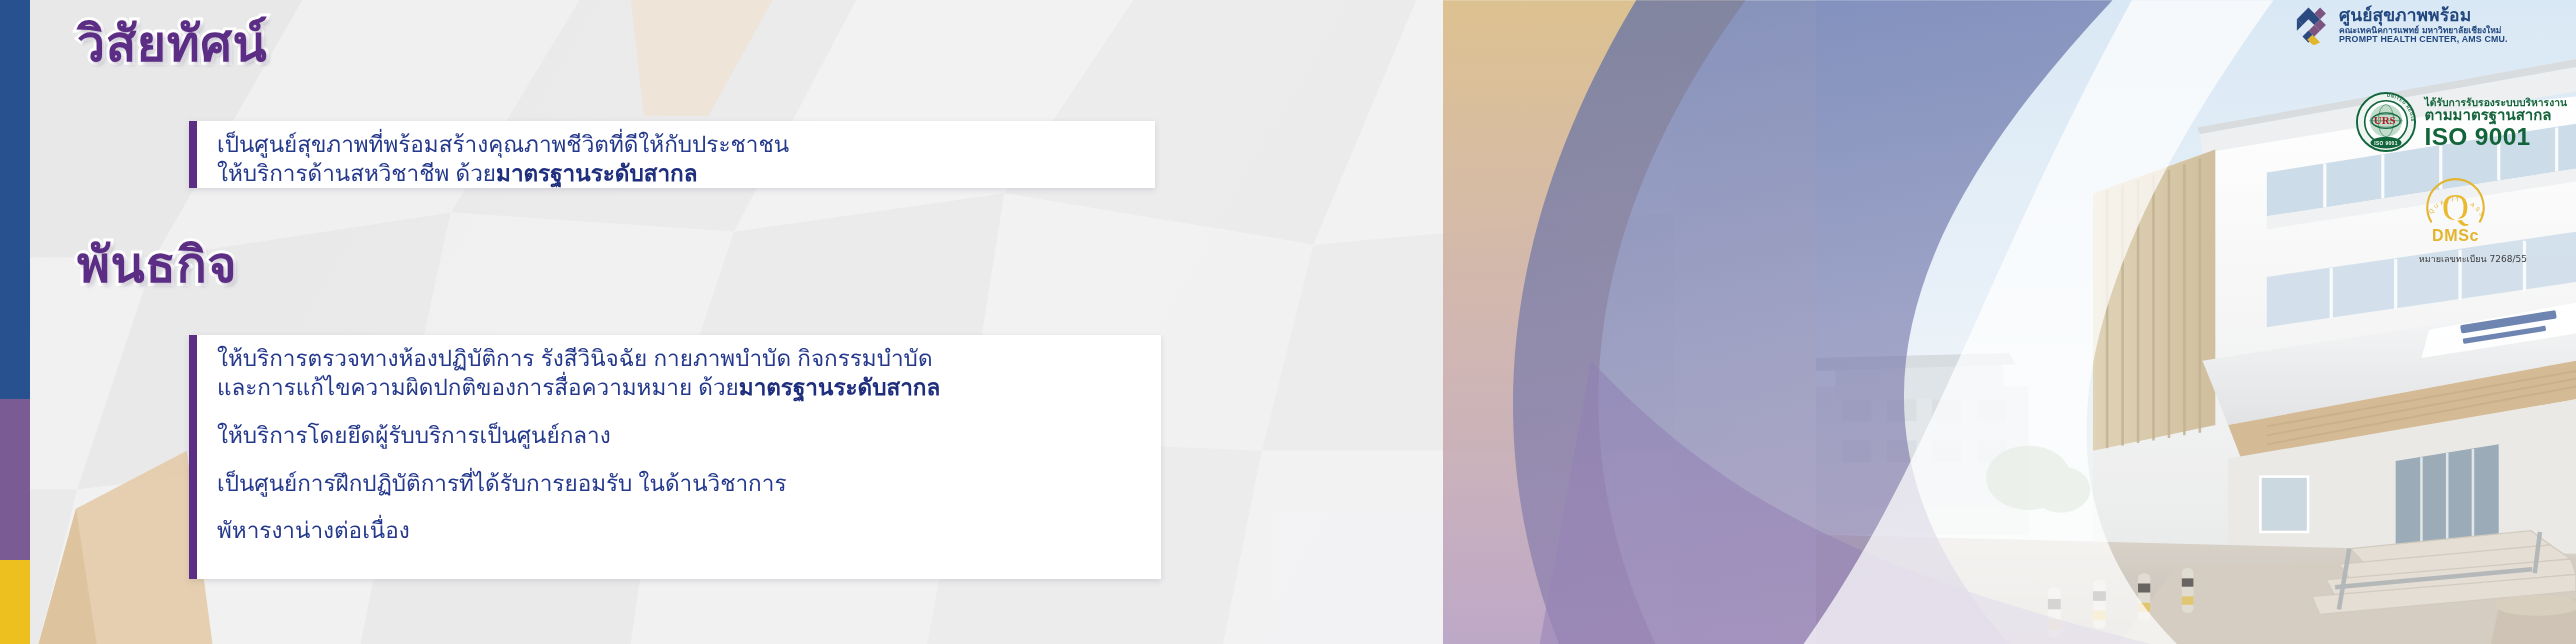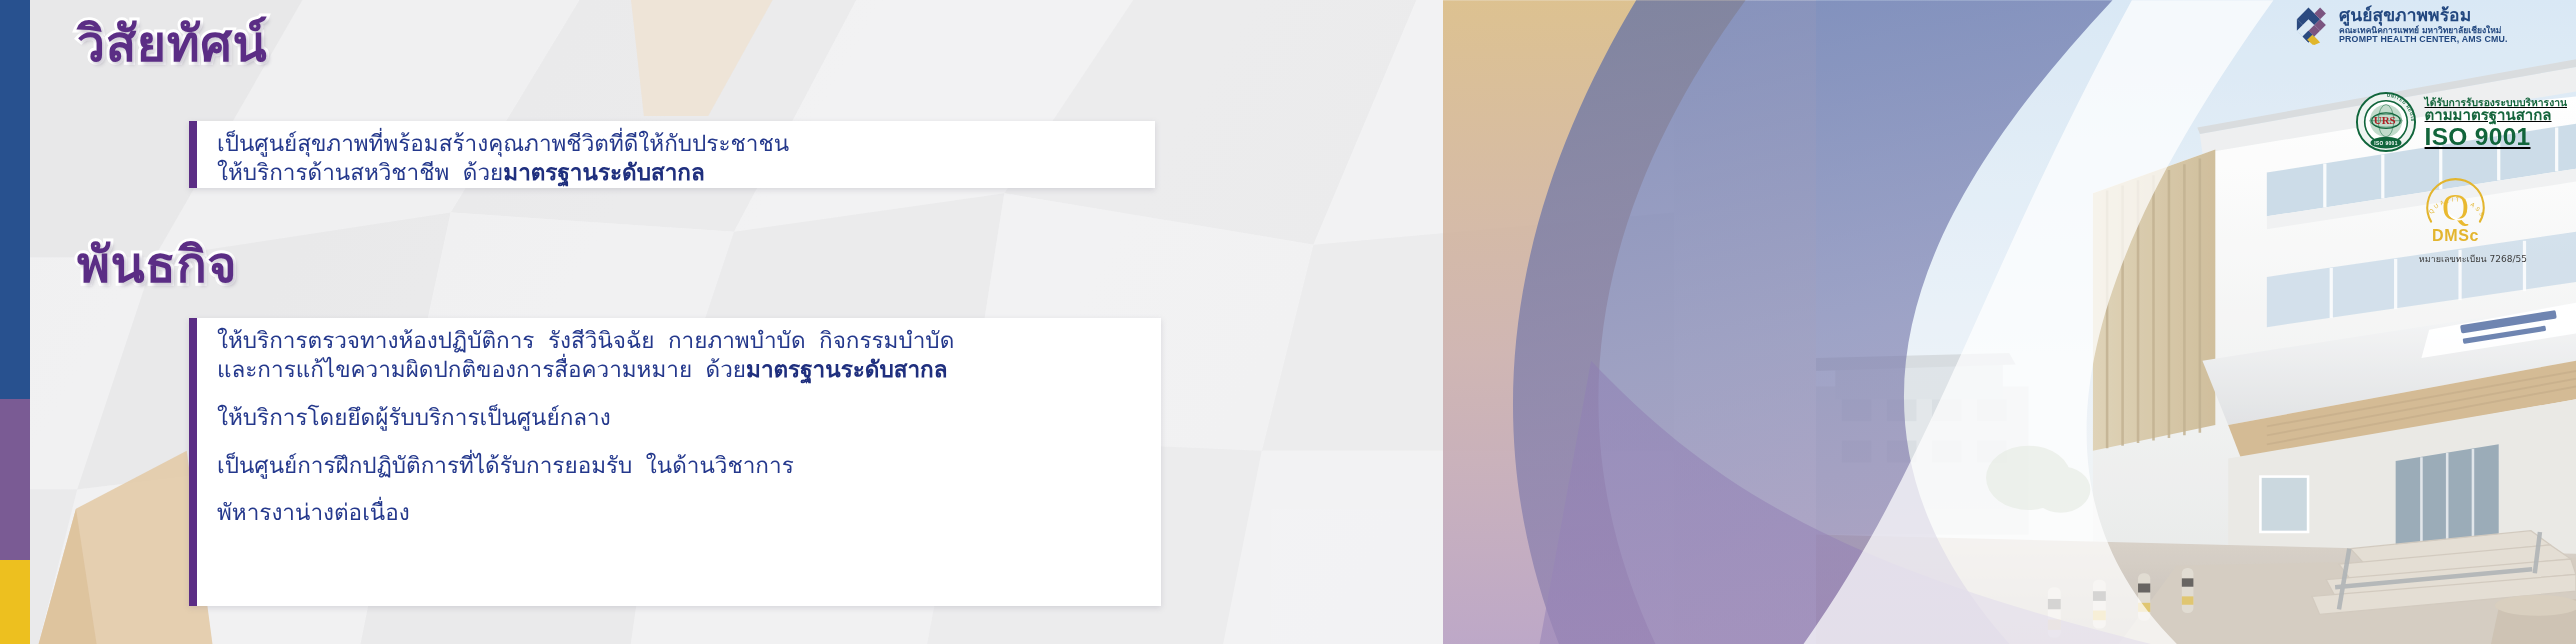--- a/index.html
+++ b/index.html
@@ -50,24 +50,24 @@
     background:#ffffff;
     box-shadow:0 1.9px 5.8px rgba(120,115,135,.22);
   }
   .card .accent{
     position:absolute;left:0;top:0;width:8.4px;height:100%;
     background:#5b2d85;
   }
   .card .body{padding:10.3px 22px 10.3px 28px;}
 
   #vision-card{left:189px;top:121px;width:966px;height:67px;}
-  #mission-card{left:189px;top:318px;width:972px;height:288px;}
+  #mission-card{left:189px;top:335px;width:972px;height:244px;}
 
   .line{
-    font-family:Liberation Mono, monospace;
+    font-family:Liberation Sans, sans-serif;
     color:#24388c;
     font-size:22.5px;
     line-height:1.28;
     white-space:nowrap;
   }
   .line b{font-weight:bold;color:#1f2f7e;}
   .line.sp{margin-top:19px;}
 
   
   #logo-lockup{position:absolute;right:6.4px;top:5.2px;width:277px;}
@@ -82,21 +82,21 @@
     font-family:"DejaVu Sans","Liberation Sans",sans-serif;
     font-weight:bold;color:#22477f;font-size:8.5px;margin-top:1.3px;white-space:nowrap;
   }
   .logo-sub-en{
     font-family:"Liberation Sans",sans-serif;
     font-weight:bold;color:#22477f;font-size:8.8px;letter-spacing:0.2px;margin-top:0.6px;white-space:nowrap;
   }
 
   
   #iso-block{position:absolute;right:9px;top:91px;display:flex;align-items:center;gap:7.7px;}
-  .iso-text{line-height:1.06;text-align:left;text-decoration:underline;}
+  .iso-text{line-height:1.06;text-align:left;}
   .iso-l1{font-family:"DejaVu Sans","Liberation Sans",sans-serif;font-weight:bold;color:#15653c;font-size:10.3px;white-space:nowrap;}
   .iso-l2{font-family:"DejaVu Sans","Liberation Sans",sans-serif;font-weight:bold;color:#15653c;font-size:15px;white-space:nowrap;margin-top:0.6px;}
   .iso-l3{font-family:"Liberation Sans",sans-serif;font-weight:bold;color:#12653b;font-size:24.5px;letter-spacing:0.3px;line-height:1;margin-top:0.6px;white-space:nowrap;}
 
   
   #q-seal{position:absolute;right:82px;top:169px;width:77px;height:77px;}
   #reg-no{
     position:absolute;right:49px;top:252px;
     font-family:"DejaVu Sans","Liberation Sans",sans-serif;
     font-size:9px;color:#3b3b3b;white-space:nowrap;

